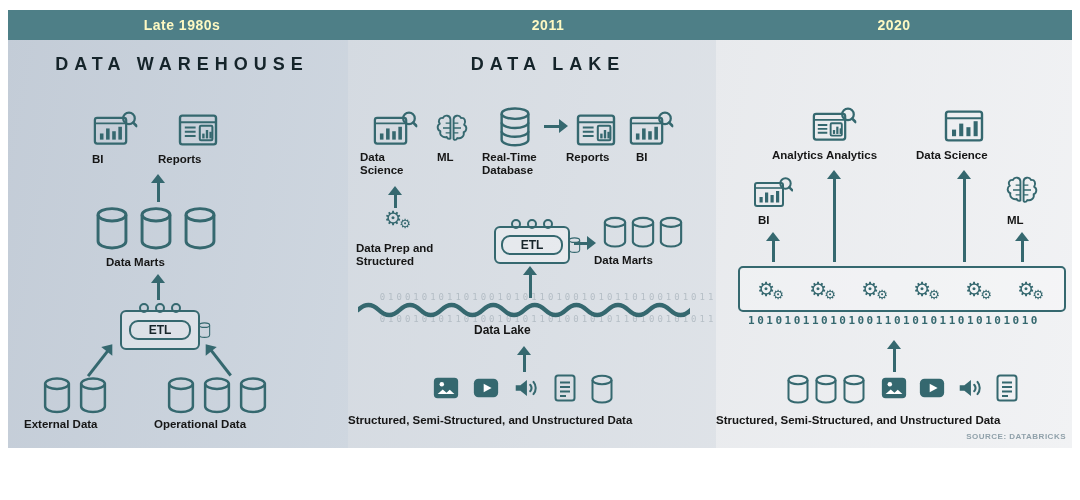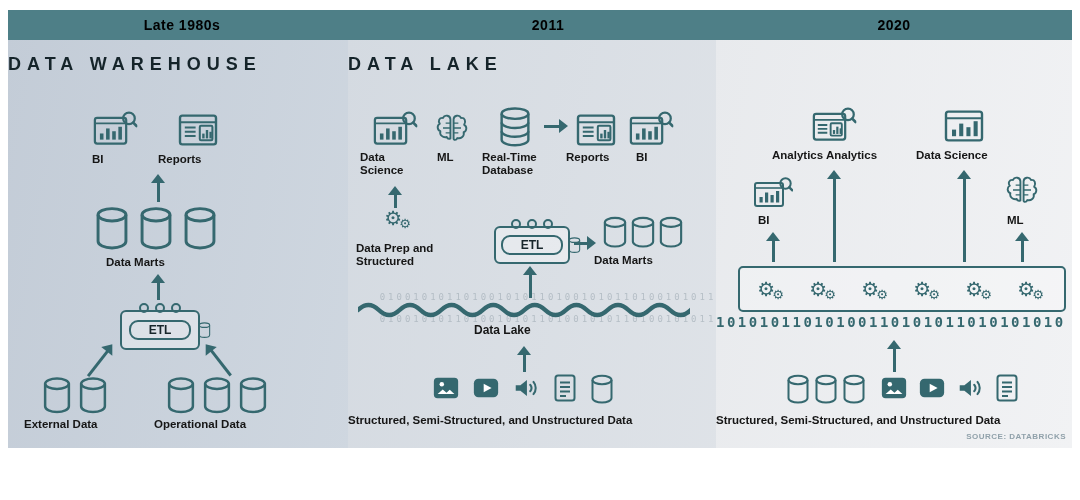--- a/index.html
+++ b/index.html
@@ -3,23 +3,23 @@
 <meta charset="utf-8">
 <style>
   html,body{margin:0;padding:0}
   body{font-family:"Liberation Sans",sans-serif;background:#fff}
   .canvas{position:relative;width:1080px;height:500px;background:#fff;overflow:hidden;
           --ic:#35686f; --ink:#15242a; --hdr:#4e7f87}
   .panel{position:absolute;top:10px;height:438px;overflow:hidden}
   .p1{left:8px;width:348px;background:linear-gradient(100deg,#c3ccd7,#cfd7e0)}
   .p2{left:348px;width:400px;background:linear-gradient(100deg,#d4dae1,#dfe3e8)}
   .p3{left:716px;width:356px;background:linear-gradient(100deg,#e8eaed,#f1f2f4)}
-  .hdr{position:absolute;left:0;top:0;width:100%;height:30px;background:var(--hdr);color:#000000;
+  .hdr{position:absolute;left:0;top:0;width:100%;height:30px;background:var(--hdr);color:#fef9c3;
        font-weight:700;font-size:14px;display:flex;align-items:center;justify-content:center;letter-spacing:.5px}
-  .title{position:absolute;top:44px;left:0;width:100%;text-align:left;font-weight:700;
+  .title{position:absolute;top:44px;left:0;width:100%;text-align:center;font-weight:700;
          font-size:18px;letter-spacing:6px;color:var(--ink)}
   .lbl{position:absolute;font-weight:700;font-size:11.5px;color:#161616;text-align:left;line-height:13px}
   .ic{position:absolute;color:var(--ic);display:block}
   .arr-up{position:absolute;width:16px}
   .arr-up::before{content:"";position:absolute;left:6.5px;top:7px;bottom:0;width:3px;background:var(--ic)}
   .arr-up::after{content:"";position:absolute;left:1px;top:0;width:0;height:0;
     border-left:7px solid transparent;border-right:7px solid transparent;border-bottom:9px solid var(--ic)}
   .arr-right{position:absolute;height:16px}
   .arr-right::before{content:"";position:absolute;top:6.5px;left:0;right:7px;height:3px;background:var(--ic)}
   .arr-right::after{content:"";position:absolute;top:1px;right:0;width:0;height:0;
@@ -28,22 +28,22 @@
        display:flex;align-items:center;justify-content:center}
   .etl .dots{position:absolute;top:-9px;left:50%;transform:translateX(-50%);display:flex;gap:6px}
   .etl .dots i{width:6px;height:6px;border:2px solid var(--ic);border-radius:50%;background:transparent;display:block}
   .etl .etl-lbl{font-weight:700;border:2px solid var(--ic);border-radius:9px;padding:1px 18px;font-size:12px;color:#17262b}
   .etl .side{position:absolute;right:-13px;top:50%;transform:translateY(-50%);color:var(--ic)}
   .gear{font-family:"DejaVu Sans",sans-serif;color:var(--ic);line-height:1;display:inline-block}
   .g-big{font-size:20px}
   .g-small{font-size:13px;position:relative;top:3px;left:-3px}
   .binary-faint{position:absolute;left:0;width:100%;text-align:center;color:#96a3ac;opacity:.55;
     font-family:"DejaVu Sans Mono",monospace;font-size:9px;letter-spacing:3px;white-space:nowrap}
-  .binary-teal{position:absolute;left:0;width:100%;color:var(--ic);
-    font-family:"DejaVu Sans Mono",monospace;font-size:14px;font-weight:700;letter-spacing:2.5px;white-space:nowrap}
+  .binary-teal{position:absolute;left:0;width:100%;text-align:center;color:var(--ic);
+    font-family:"DejaVu Sans Mono",monospace;font-size:11px;font-weight:700;letter-spacing:2.5px;white-space:nowrap}
   .gearbox{position:absolute;border:2.5px solid var(--ic);border-radius:5px;background:rgba(255,255,255,.25);
     display:flex;align-items:center;justify-content:space-around;padding:0 6px}
   .gpair{white-space:nowrap}
   .source{position:absolute;font-weight:700;font-size:8px;letter-spacing:.5px;color:#90a1aa}
   .caption{position:absolute;right:16px;top:464px;font-size:18px;color:#000;
     font-family:"DejaVu Sans","Liberation Sans",sans-serif}
 </style>
 </head>
 <body>
 

